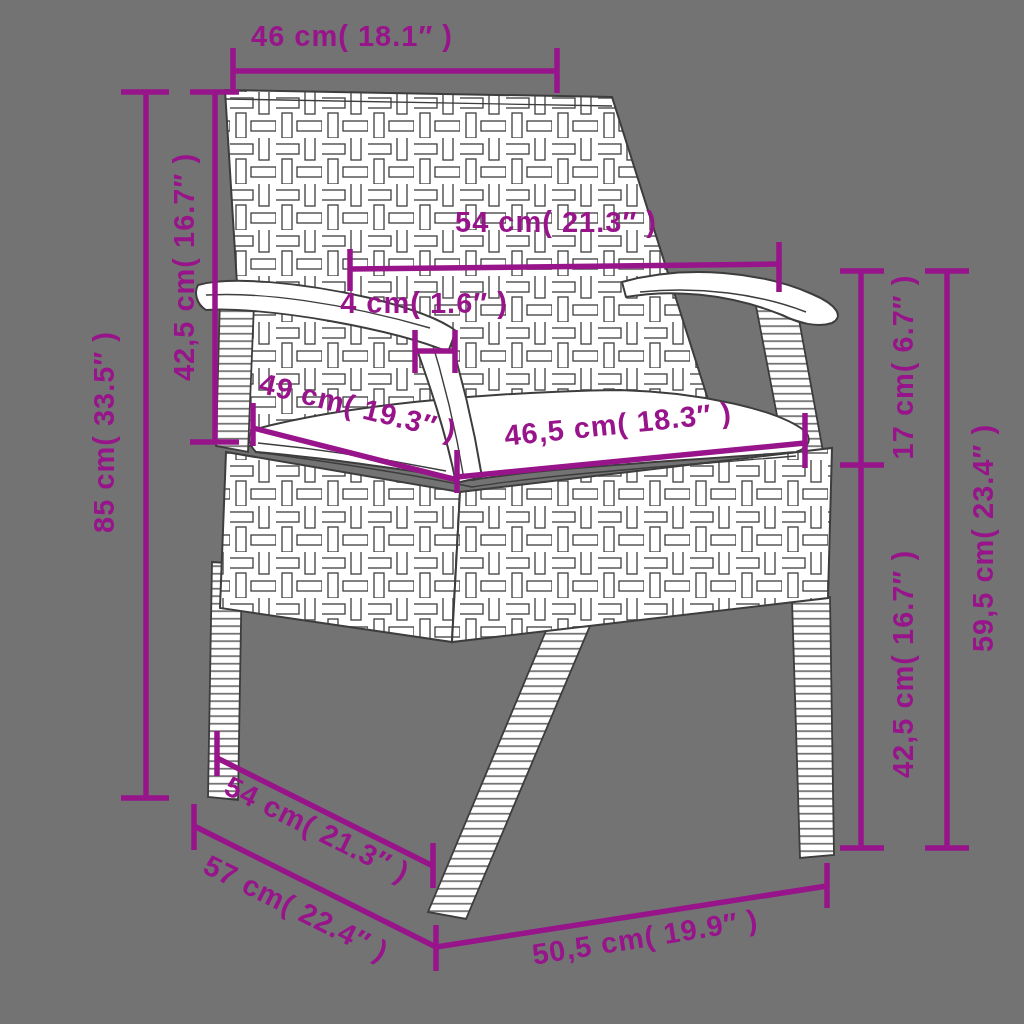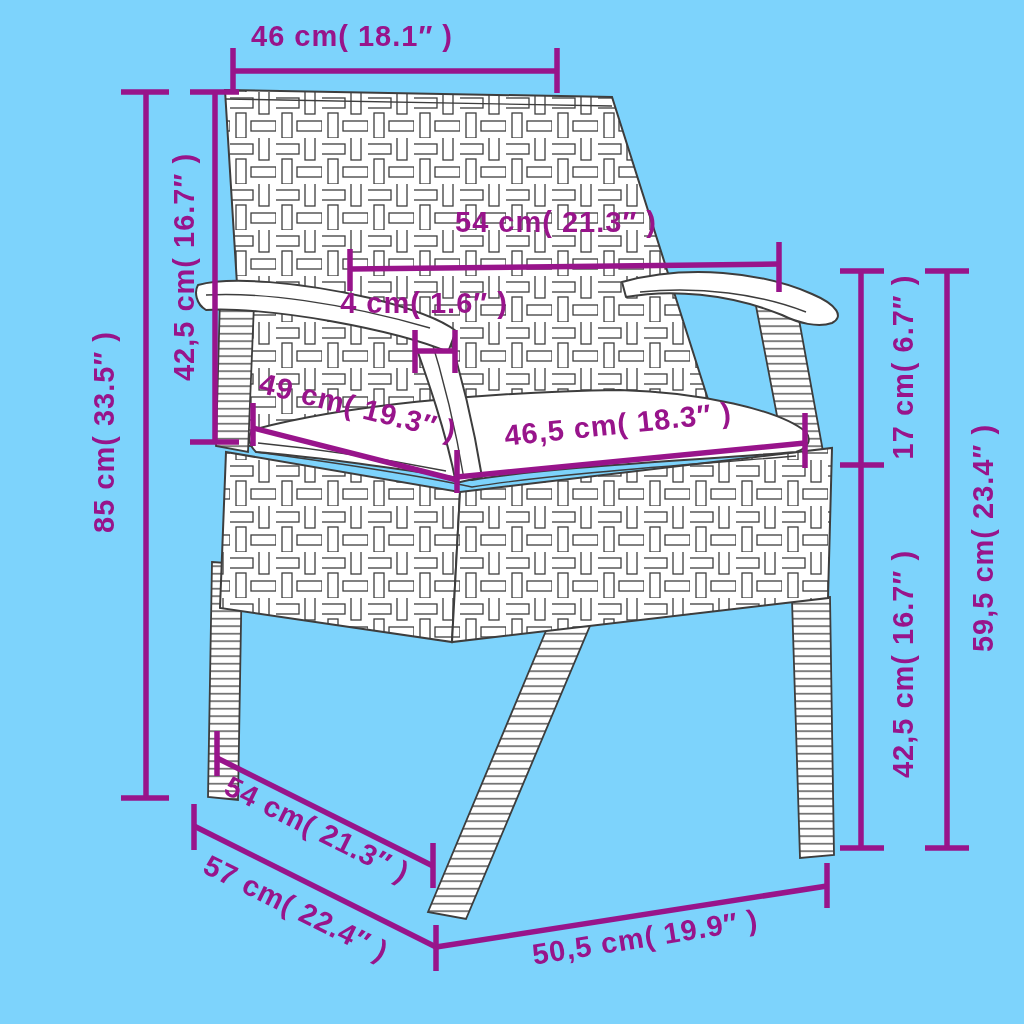--- a/index.html
+++ b/index.html
@@ -1,16 +1,16 @@
 <!DOCTYPE html>
 <html><head>
 <meta charset="utf-8">
 <style>
   html,body{margin:0;padding:0;background:#ffffff;}
-  .stage{position:relative;width:1024px;height:1024px;background:#7dd3fc;overflow:hidden;}
+  .stage{position:relative;width:1024px;height:1024px;background:#737373;overflow:hidden;}
   svg{display:block;}
   .dim-line{stroke:#98148B;stroke-width:5.5;fill:none;stroke-linecap:butt;}
   .dim-text{fill:#98148B;font-family:"Liberation Sans",sans-serif;font-weight:bold;
             font-size:29px;letter-spacing:1px;text-anchor:middle;}
   .wood{fill:#ffffff;stroke:#3d3d3d;stroke-width:2;stroke-linejoin:round;}
   .thin{fill:none;stroke:#3d3d3d;stroke-width:1.4;}
 </style>
 </head>
 <body>
 

